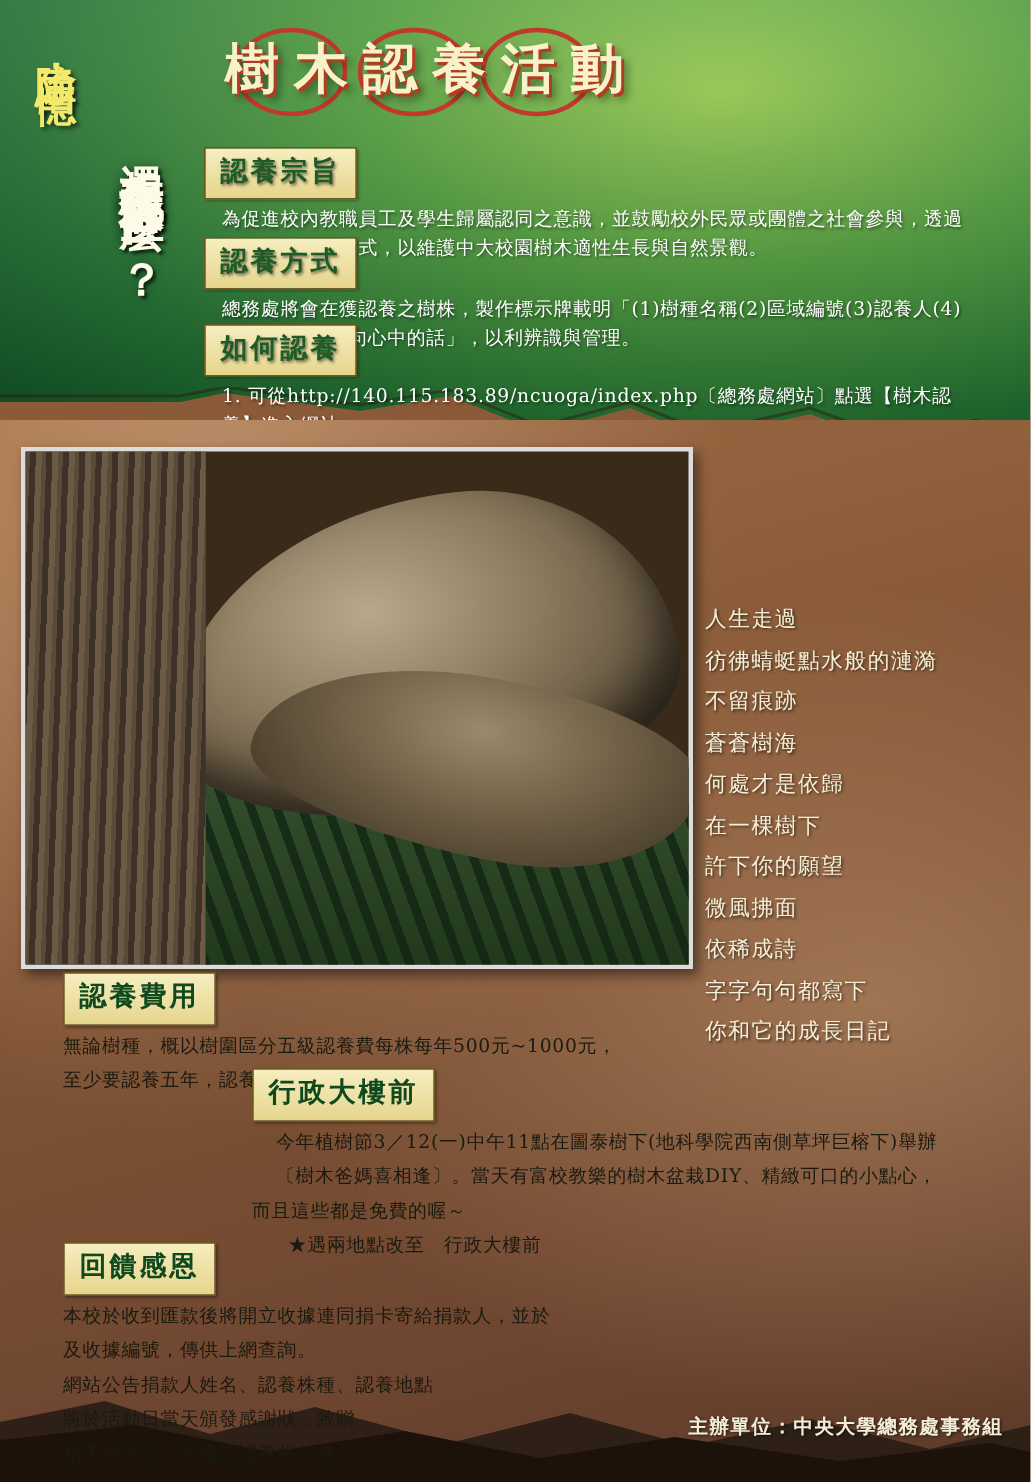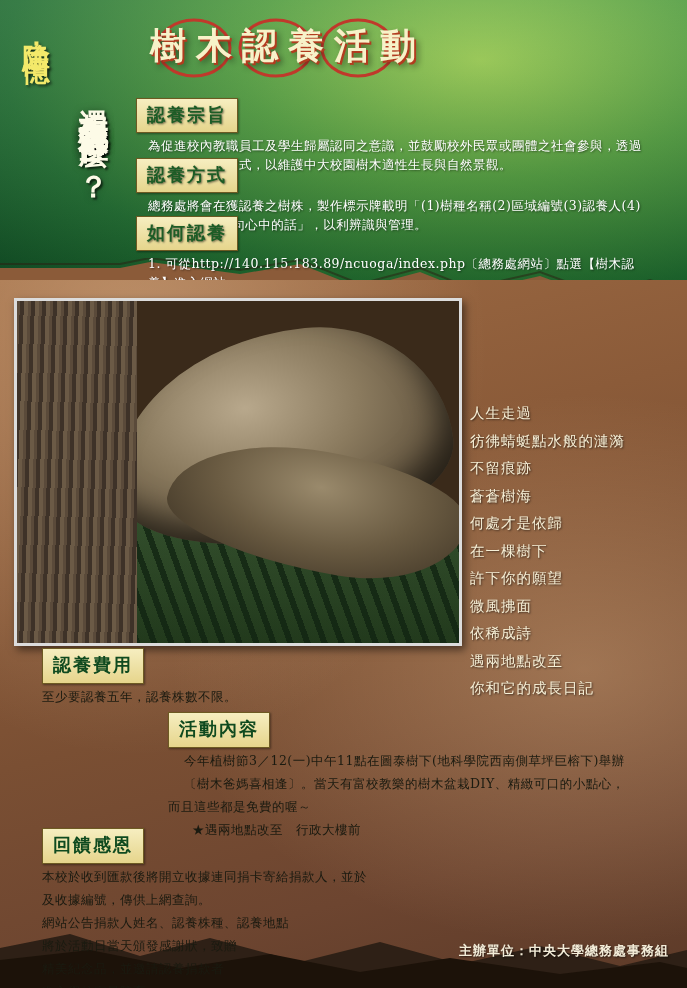--- a/index.html
+++ b/index.html
@@ -258,31 +258,32 @@
   <div class="poem">
     <div>人生走過</div>
     <div>彷彿蜻蜓點水般的漣漪</div>
     <div>不留痕跡</div>
     <div>蒼蒼樹海</div>
     <div>何處才是依歸</div>
     <div>在一棵樹下</div>
     <div>許下你的願望</div>
     <div>微風拂面</div>
     <div>依稀成詩</div>
-    <div>遇兩地點改至</div>
+    <div>字字句句都寫下</div>
     <div>你和它的成長日記</div>
   </div>
 
   <div class="brown-block" style="left:42px; top:648px; width:430px;">
     <span class="plate brown">認養費用</span>
+    <p>無論樹種，概以樹圍區分五級認養費每株每年500元~1000元，</p>
     <p>至少要認養五年，認養株數不限。</p>
   </div>
 
   <div class="brown-block" style="left:168px; top:712px; width:500px;">
-    <span class="plate brown">活動內容</span>
+    <span class="plate brown">行政大樓前</span>
     <p class="indent">今年植樹節3／12(一)中午11點在圖泰樹下(地科學院西南側草坪巨榕下)舉辦</p>
     <p class="indent">〔樹木爸媽喜相逢〕。當天有富校教樂的樹木盆栽DIY、精緻可口的小點心，</p>
     <p>而且這些都是免費的喔～</p>
     <p class="star">★遇兩地點改至　行政大樓前</p>
   </div>
 
   <div class="brown-block" style="left:42px; top:828px; width:470px;">
     <span class="plate brown">回饋感恩</span>
     <p>本校於收到匯款後將開立收據連同捐卡寄給捐款人，並於</p>
     <p>及收據編號，傳供上網查詢。</p>

